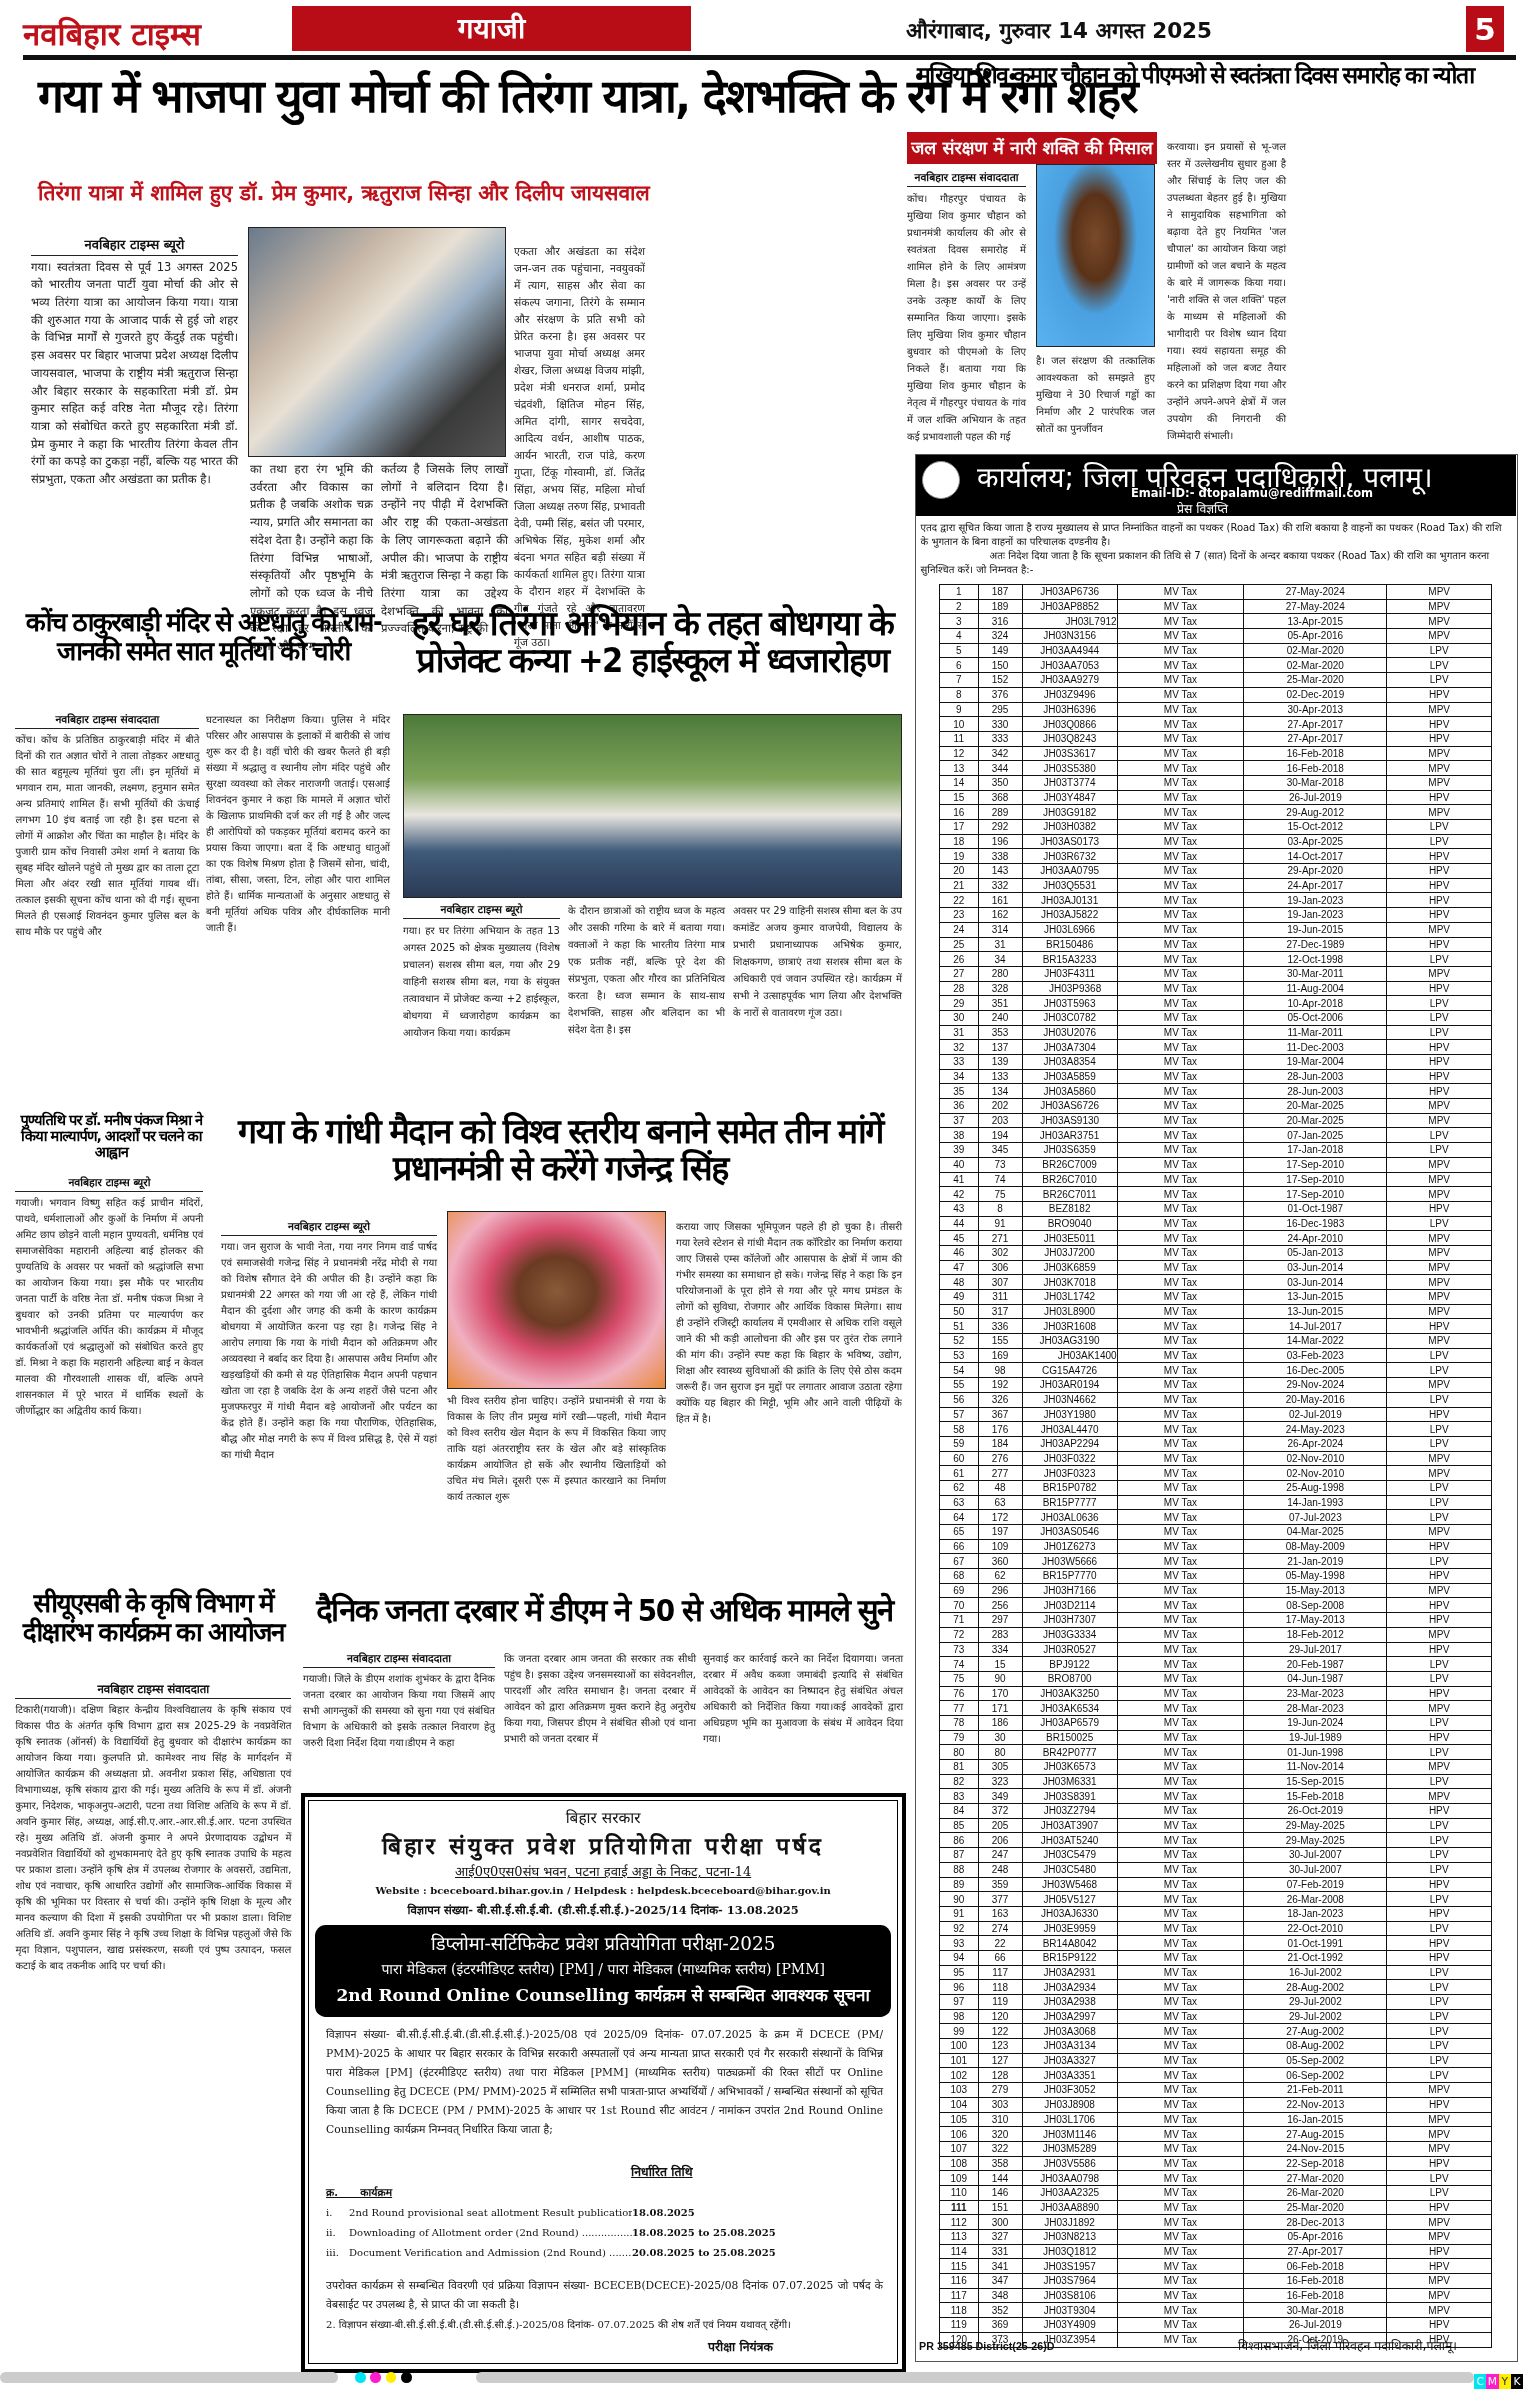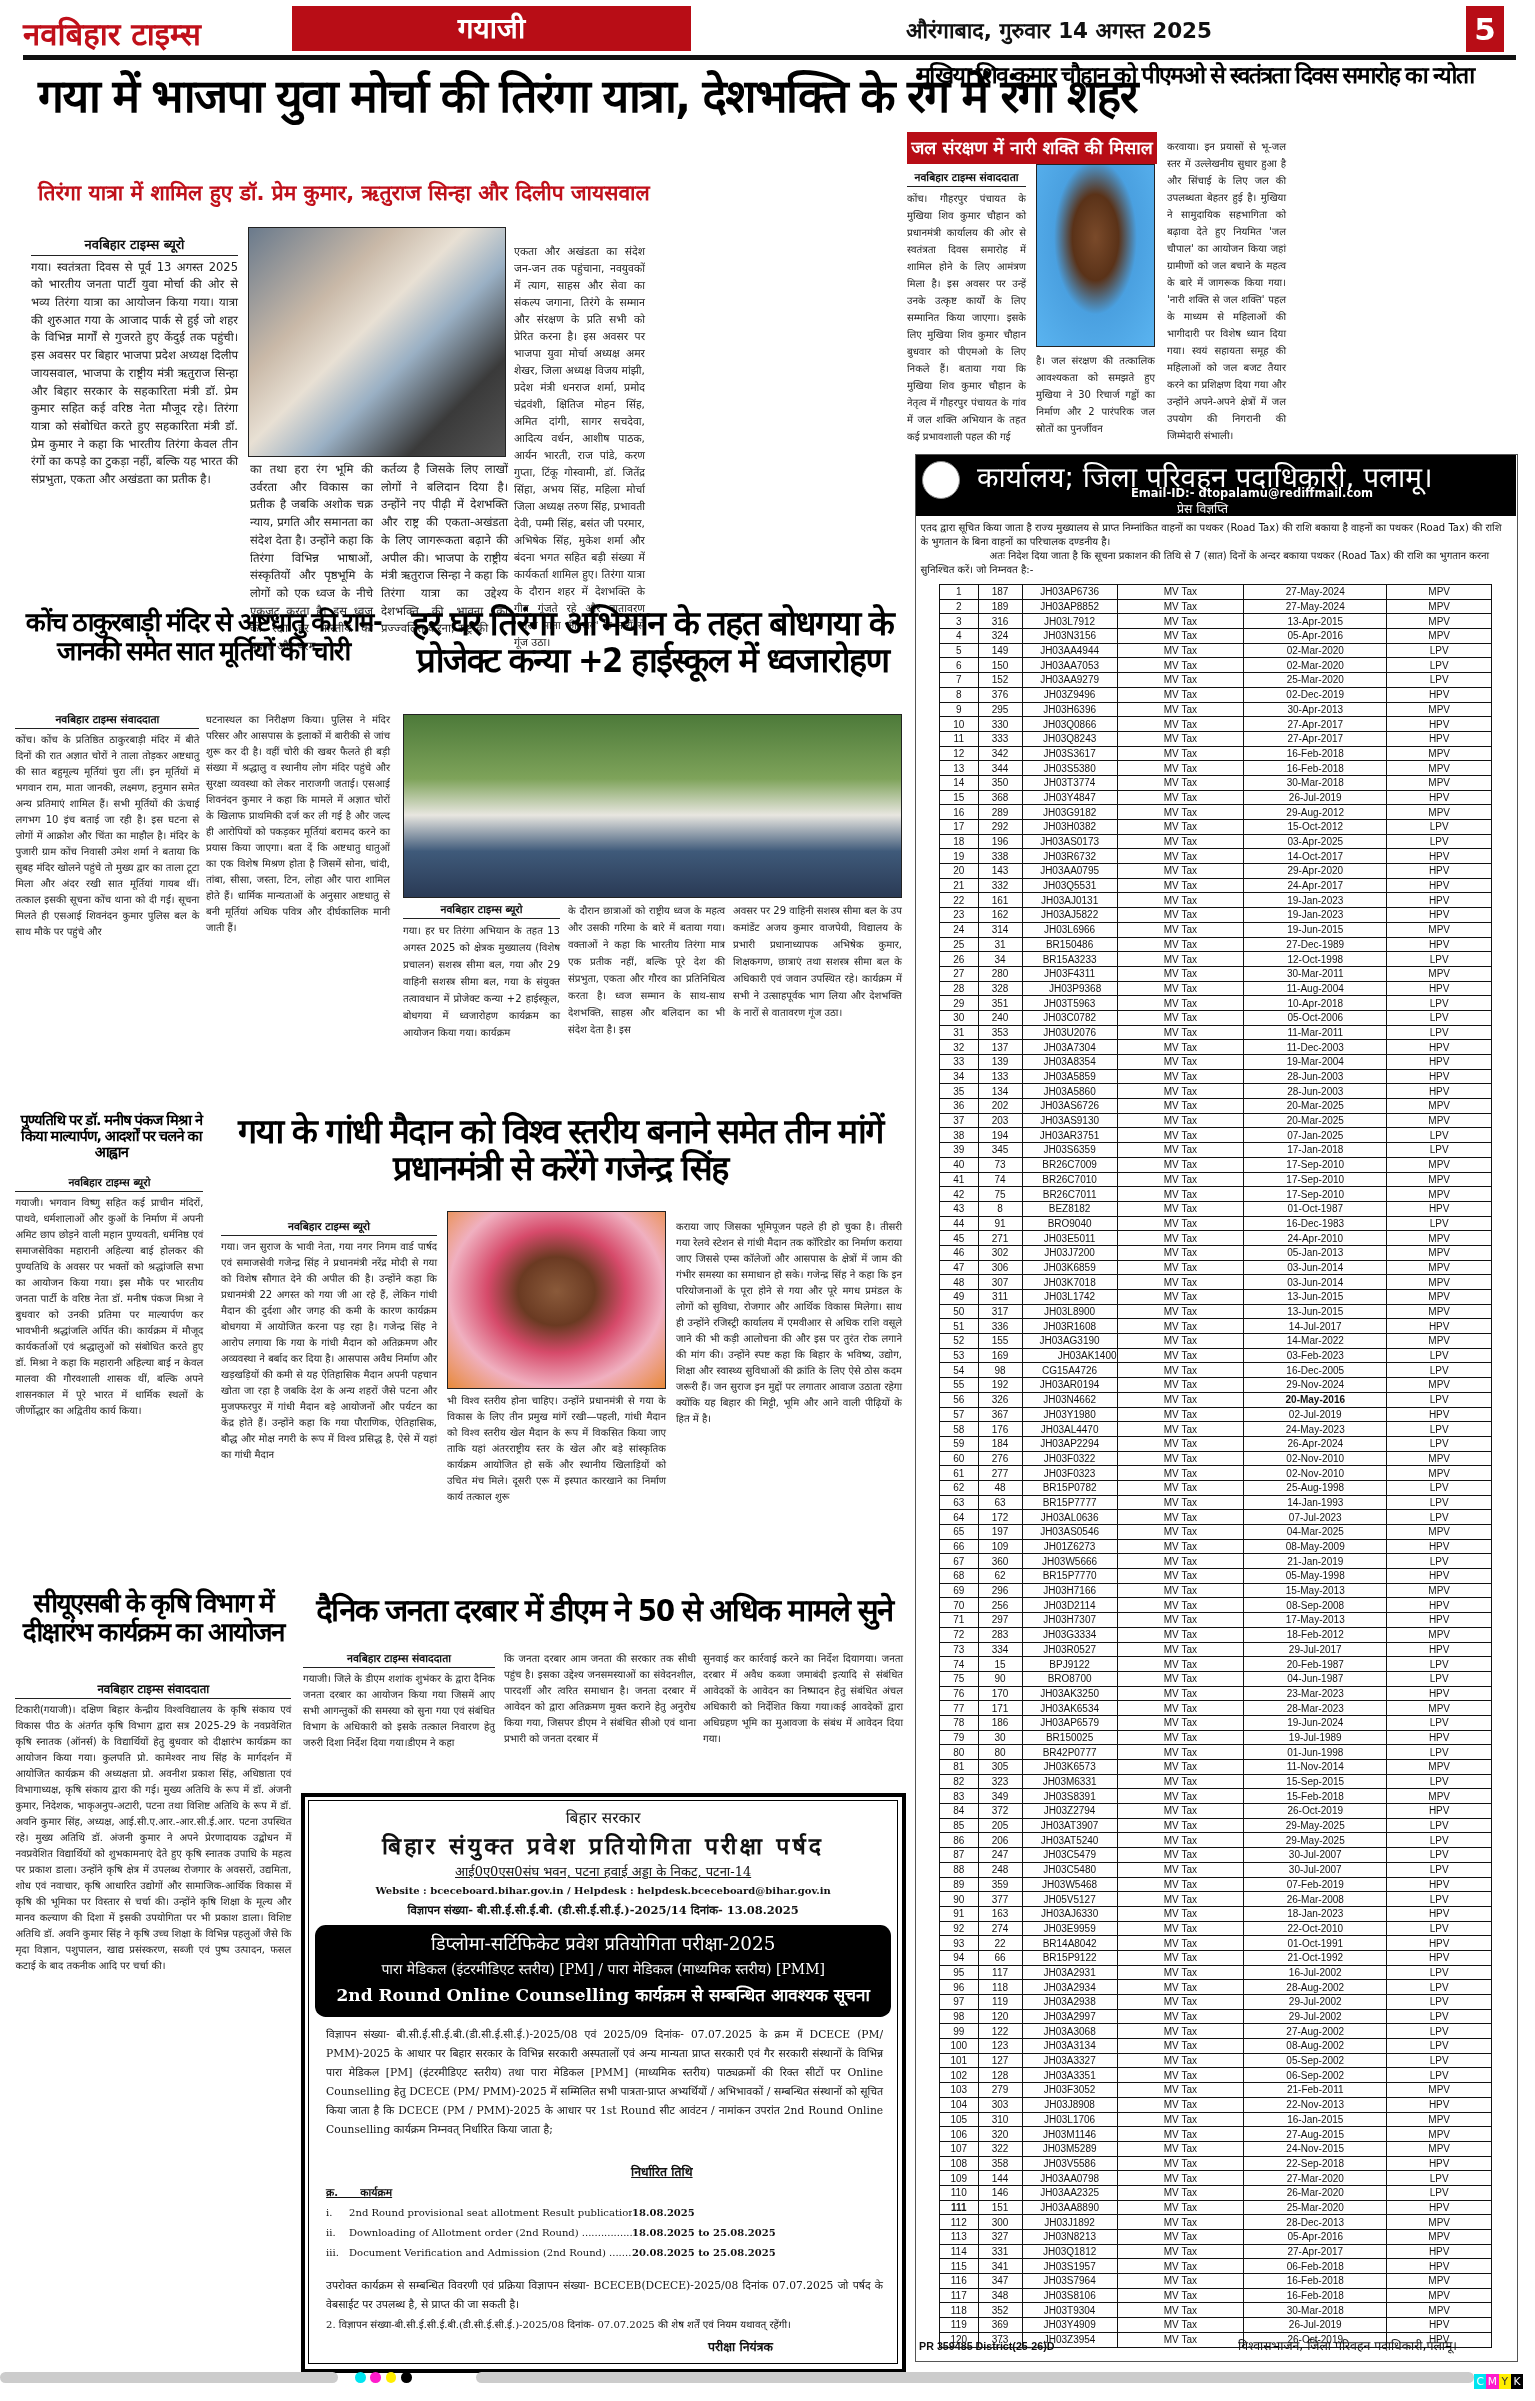--- a/index.html
+++ b/index.html
@@ -183,21 +183,21 @@
           <td style="width: 7%;">2</td>
           <td style="width: 8%;">189</td>
           <td style="width: 17%;">JH03AP8852</td>
           <td style="width: 23%;">MV Tax</td>
           <td style="width: 26%;">27-May-2024</td>
           <td style="width: 19%;">MPV</td>
         </tr>
         <tr>
           <td style="width: 7%;">3</td>
           <td style="width: 8%;">316</td>
-          <td style="width: 17%;">JH03L7912</td>
+          <td style="width: 17%; text-align: right;">JH03L7912</td>
           <td style="width: 23%;">MV Tax</td>
           <td style="width: 26%;">13-Apr-2015</td>
           <td style="width: 19%;">MPV</td>
         </tr>
         <tr>
           <td style="width: 7%;">4</td>
           <td style="width: 8%;">324</td>
           <td style="width: 17%;">JH03N3156</td>
           <td style="width: 23%;">MV Tax</td>
           <td style="width: 26%;">05-Apr-2016</td>
@@ -609,21 +609,21 @@
           <td style="width: 17%;">JH03AR0194</td>
           <td style="width: 23%;">MV Tax</td>
           <td style="width: 26%;">29-Nov-2024</td>
           <td style="width: 19%;">MPV</td>
         </tr>
         <tr>
           <td style="width: 7%;">56</td>
           <td style="width: 8%;">326</td>
           <td style="width: 17%;">JH03N4662</td>
           <td style="width: 23%;">MV Tax</td>
-          <td style="width: 26%; font-weight: bold;">20-May-2016</td>
+          <td style="width: 26%;">20-May-2016</td>
           <td style="width: 19%;">LPV</td>
         </tr>
         <tr>
           <td style="width: 7%;">57</td>
           <td style="width: 8%;">367</td>
           <td style="width: 17%;">JH03Y1980</td>
           <td style="width: 23%;">MV Tax</td>
           <td style="width: 26%;">02-Jul-2019</td>
           <td style="width: 19%;">HPV</td>
         </tr>

